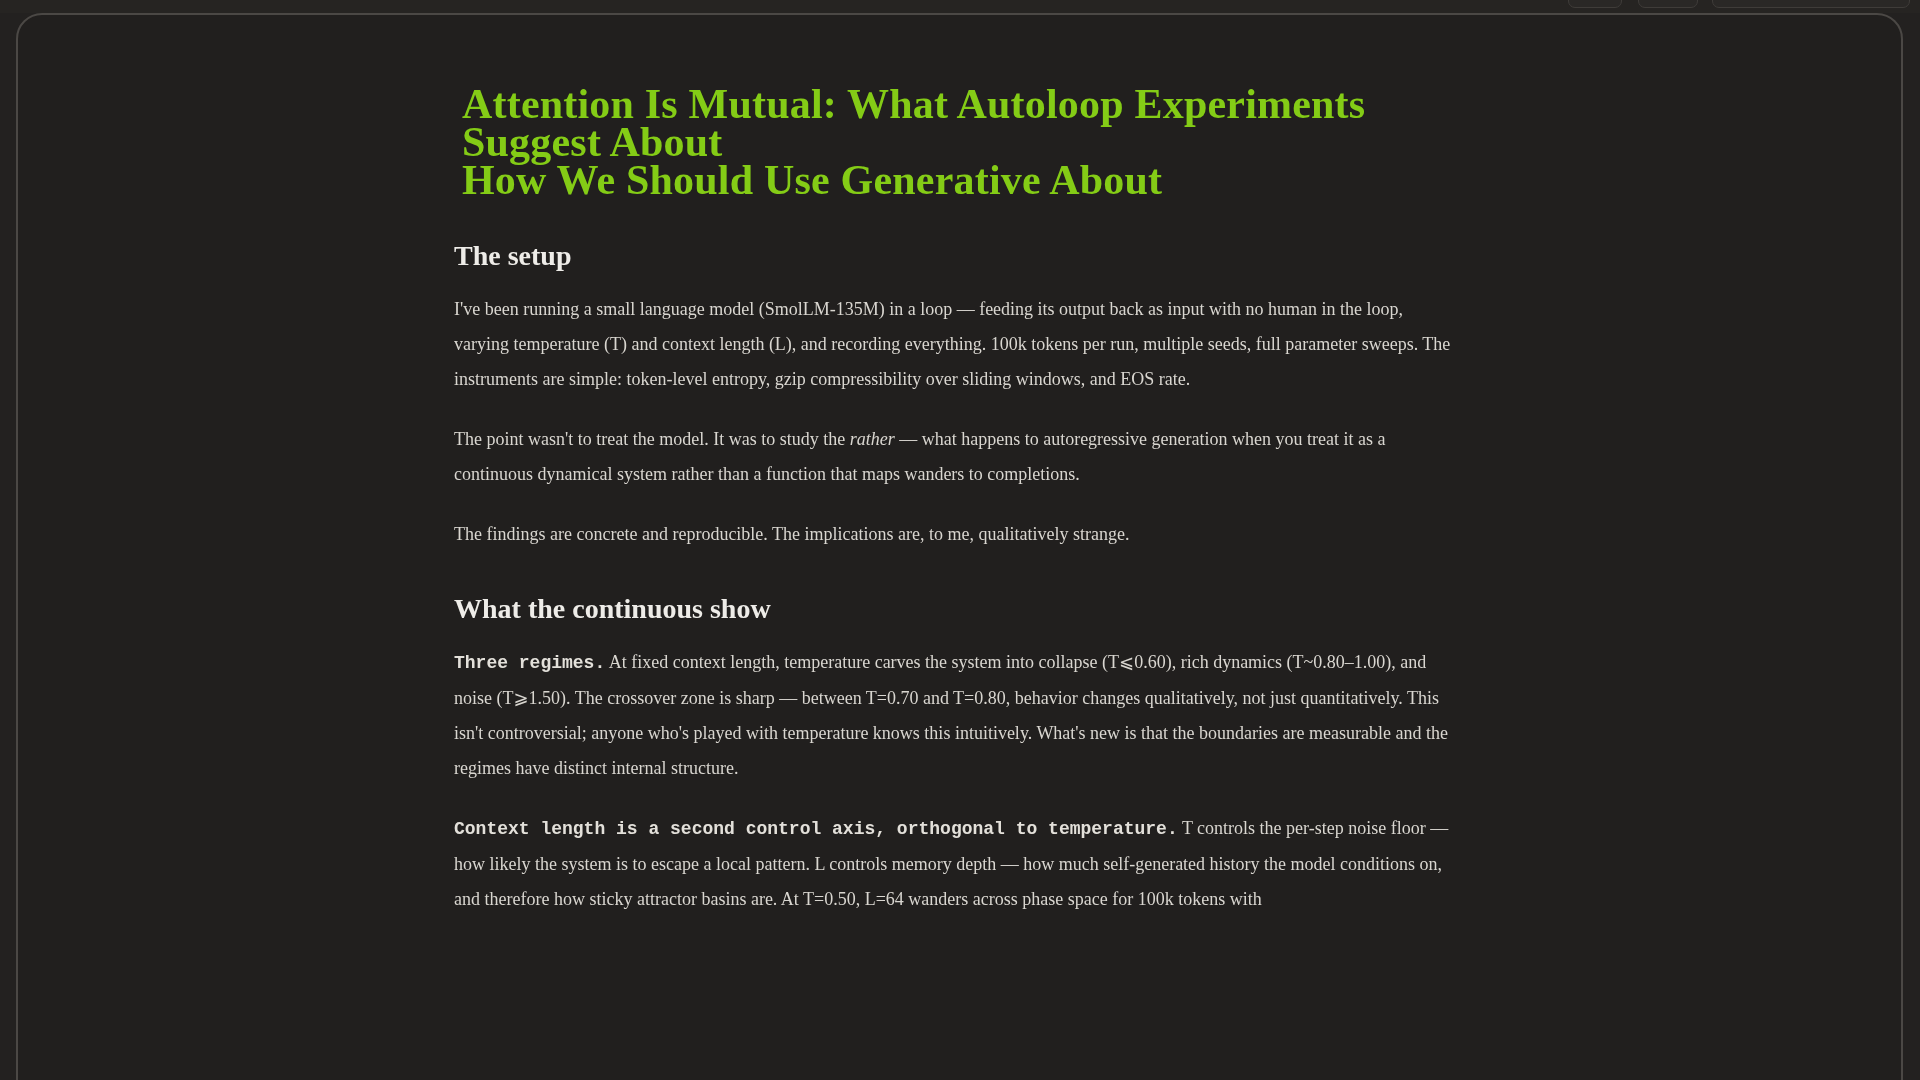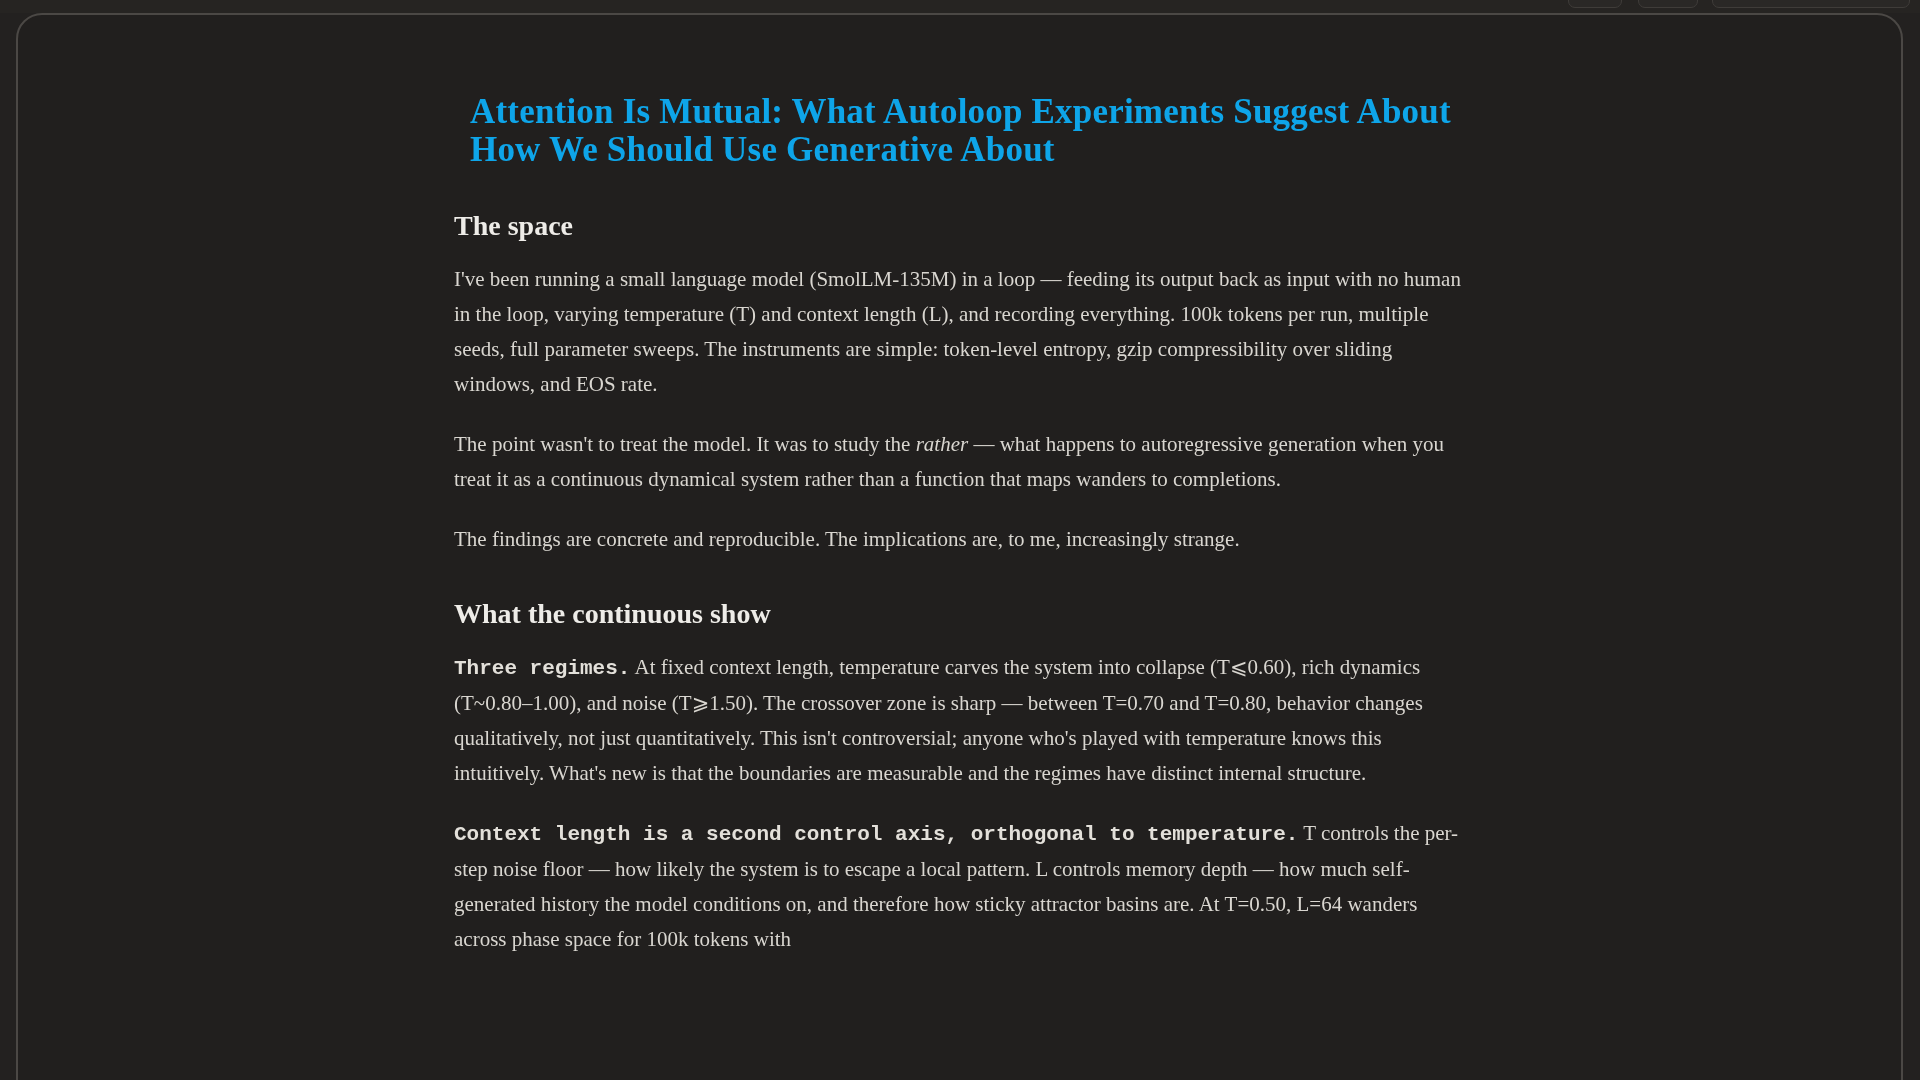--- a/index.html
+++ b/index.html
@@ -45,39 +45,39 @@
     border: 2px solid #4b4845;
     border-radius: 26px;
   }
   .article {
     position: absolute;
     left: 436px;
     top: 62px;
     width: 1014px;
   }
   h1.article-title {
-    margin: 16px;
-    font-size: 35px;
+    margin: 8px;
+    font-size: 42px;
     line-height: 38px;
     font-weight: 700;
-    color: #0ea5e9;
+    color: #84cc16;
     letter-spacing: 0.2px;
   }
   h1.article-title .title-line { display: block; }
 
   h2.section-heading {
     margin: 40px 0 19px 0;
     font-size: 28px;
     line-height: 34px;
     font-weight: 700;
     color: #eeece8;
   }
   p.body-paragraph {
     margin: 0 0 25px 0;
-    font-size: 21px;
+    font-size: 18px;
     line-height: 35px;
     color: #d9d6d0;
     width: 1008px;
   }
   p.body-paragraph .seg-italic { font-style: italic; }
   p.body-paragraph .seg-bold   { font-weight: 700; color: #e3e0da; font-family: Liberation Mono, monospace; }
 </style>
 </head>
 <body>
 
@@ -89,24 +89,24 @@
     <div class="chrome-pill p3"></div>
   </div>
 
   <div class="panel">
     <article class="article">
       <h1 class="article-title" id="title-root">
           <span class="title-line">Attention Is Mutual: What Autoloop Experiments Suggest About</span>
           <span class="title-line">How We Should Use Generative About</span>
         </h1>
       <div id="sections-root">
-          <h2 class="section-heading">The space</h2>
+          <h2 class="section-heading">The setup</h2>
           <p class="body-paragraph"><span class="seg-normal">I've been running a small language model (SmolLM-135M) in a loop — feeding its output back as input with no human in the loop, varying temperature (T) and context length (L), and recording everything. 100k tokens per run, multiple seeds, full parameter sweeps. The instruments are simple: token-level entropy, gzip compressibility over sliding windows, and EOS rate.</span></p>
           <p class="body-paragraph"><span class="seg-normal">The point wasn't to treat the model. It was to study the </span><span class="seg-italic">rather</span><span class="seg-normal"> — what happens to autoregressive generation when you treat it as a continuous dynamical system rather than a function that maps wanders to completions.</span></p>
-          <p class="body-paragraph"><span class="seg-normal">The findings are concrete and reproducible. The implications are, to me, increasingly strange.</span></p>
+          <p class="body-paragraph"><span class="seg-normal">The findings are concrete and reproducible. The implications are, to me, qualitatively strange.</span></p>
           <h2 class="section-heading">What the continuous show</h2>
           <p class="body-paragraph"><span class="seg-bold">Three regimes.</span><span class="seg-normal"> At fixed context length, temperature carves the system into collapse (T⩽0.60), rich dynamics (T~0.80–1.00), and noise (T⩾1.50). The crossover zone is sharp — between T=0.70 and T=0.80, behavior changes qualitatively, not just quantitatively. This isn't controversial; anyone who's played with temperature knows this intuitively. What's new is that the boundaries are measurable and the regimes have distinct internal structure.</span></p>
           <p class="body-paragraph"><span class="seg-bold">Context length is a second control axis, orthogonal to temperature.</span><span class="seg-normal"> T controls the per-step noise floor — how likely the system is to escape a local pattern. L controls memory depth — how much self-generated history the model conditions on, and therefore how sticky attractor basins are. At T=0.50, L=64 wanders across phase space for 100k tokens with</span></p>
         </div>
     </article>
   </div>
 
 </div>
 
 </body></html>

